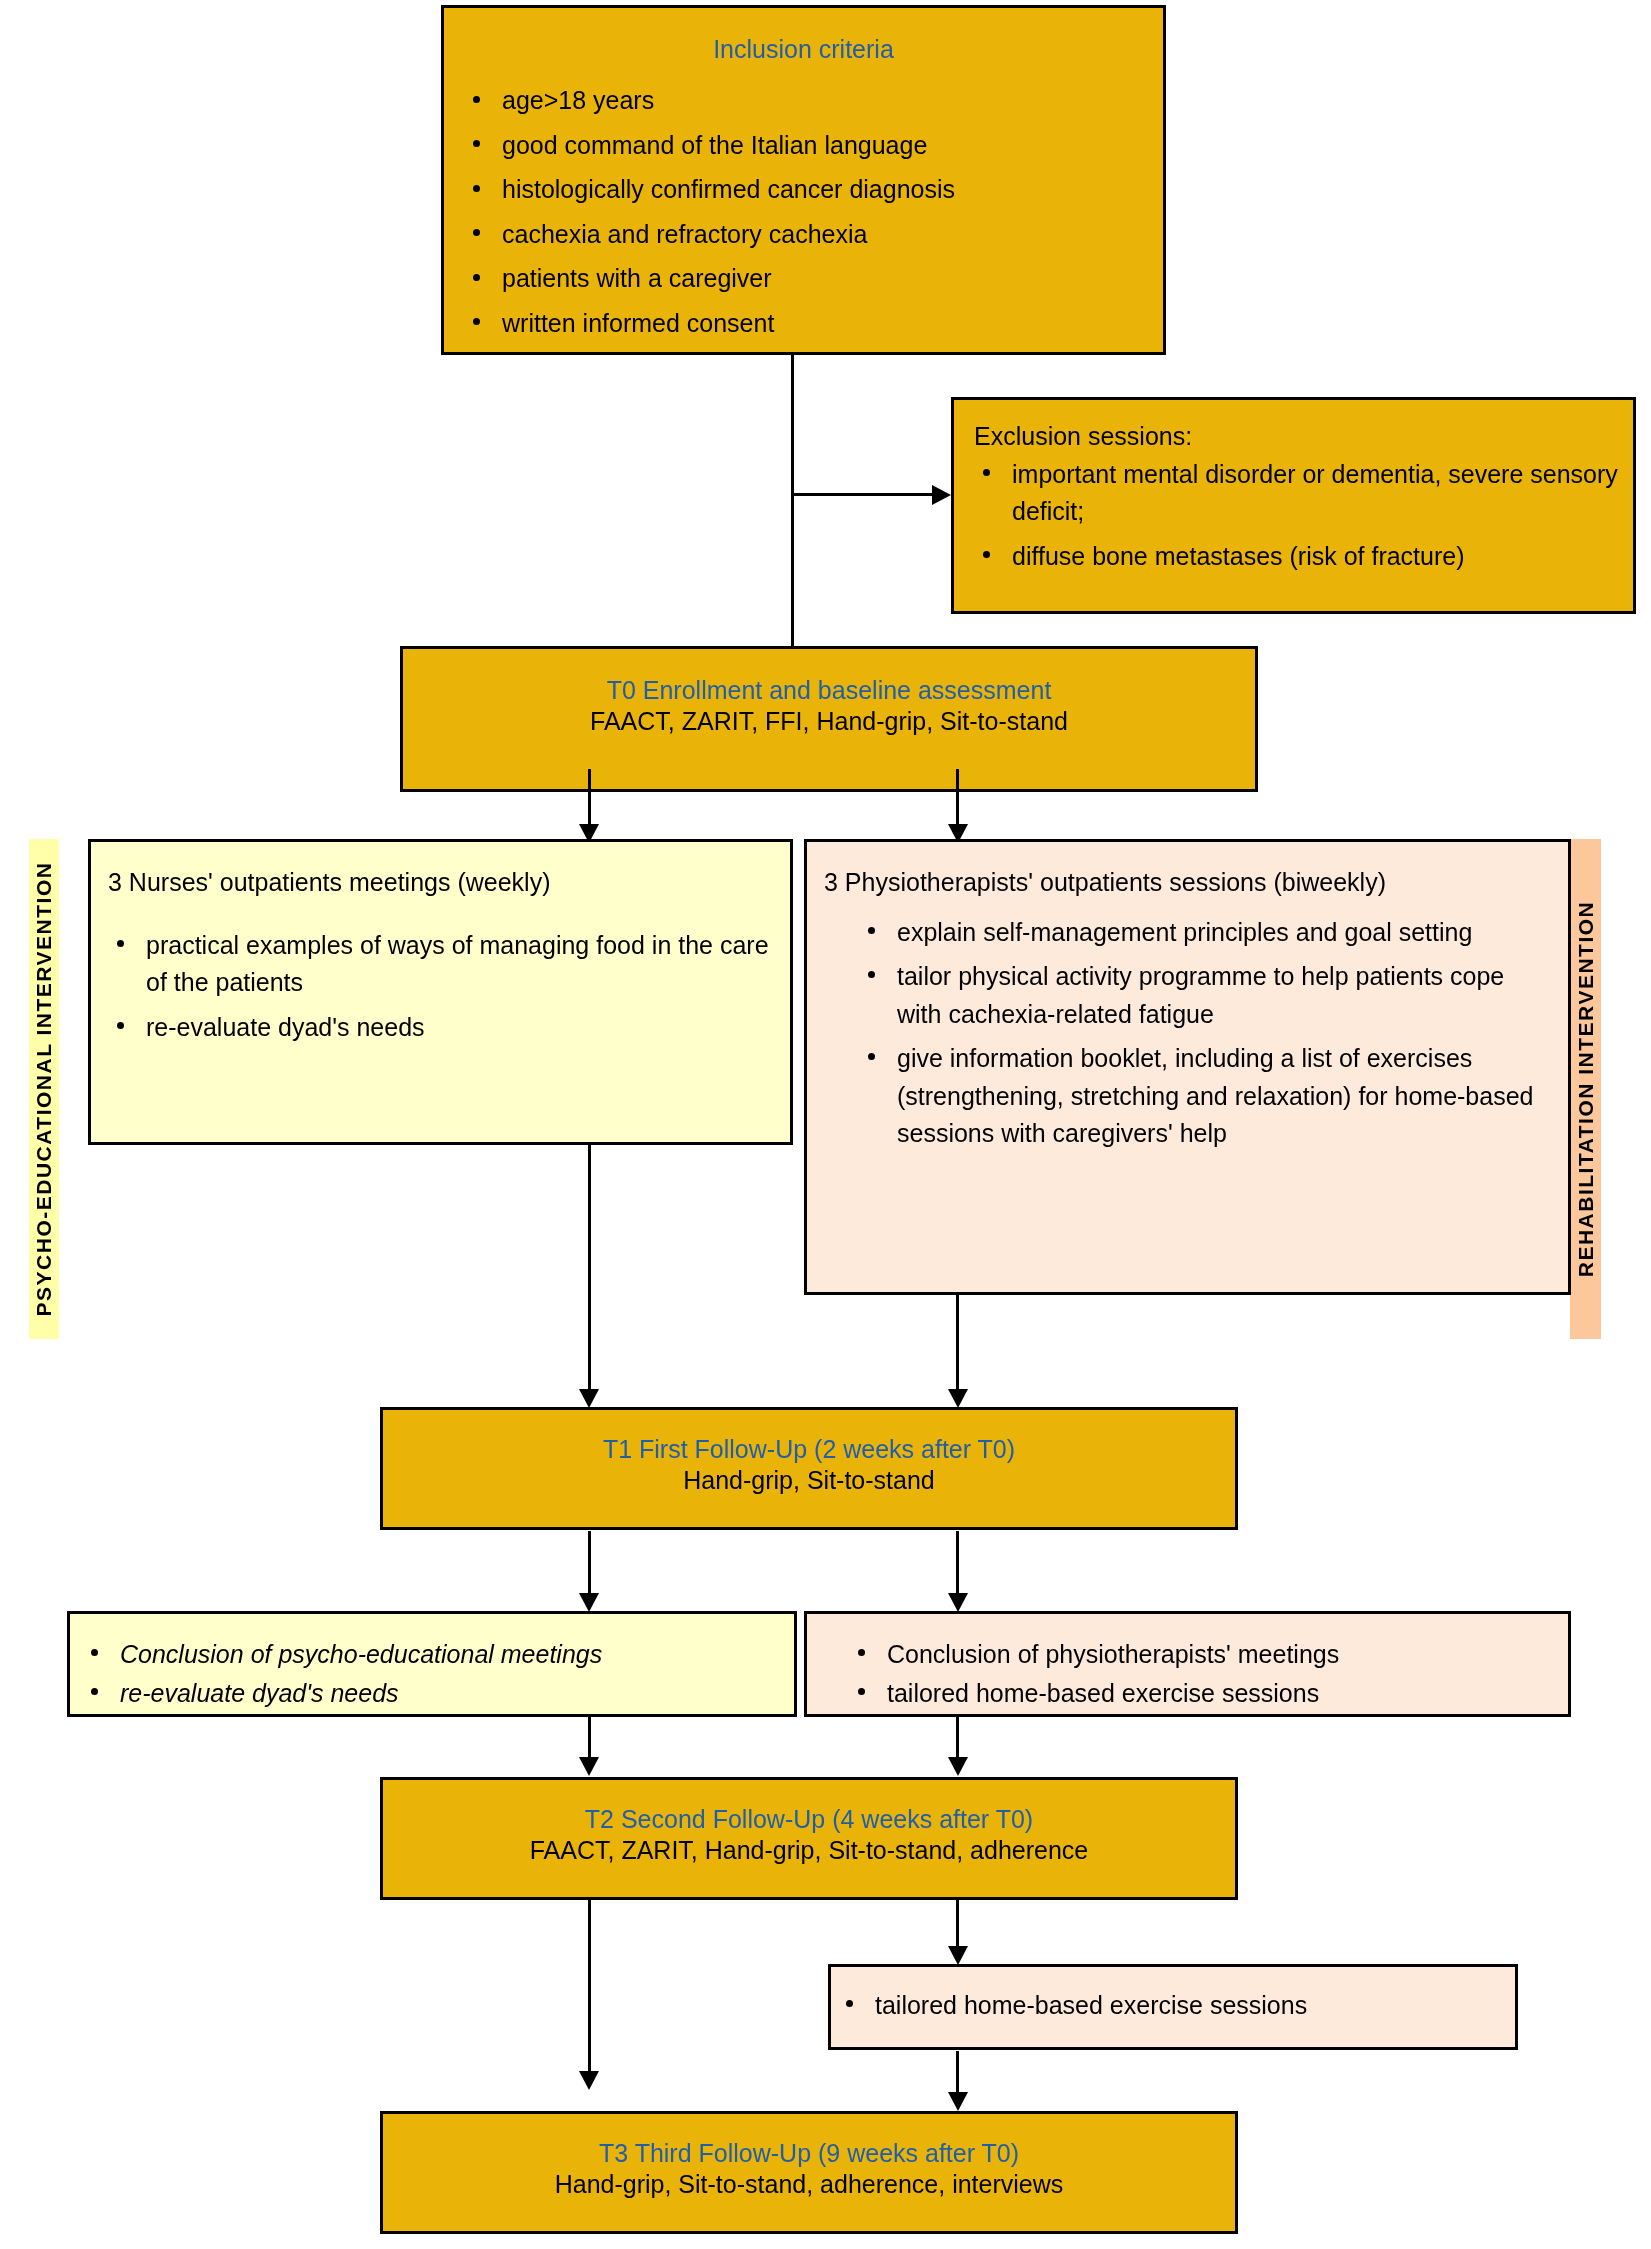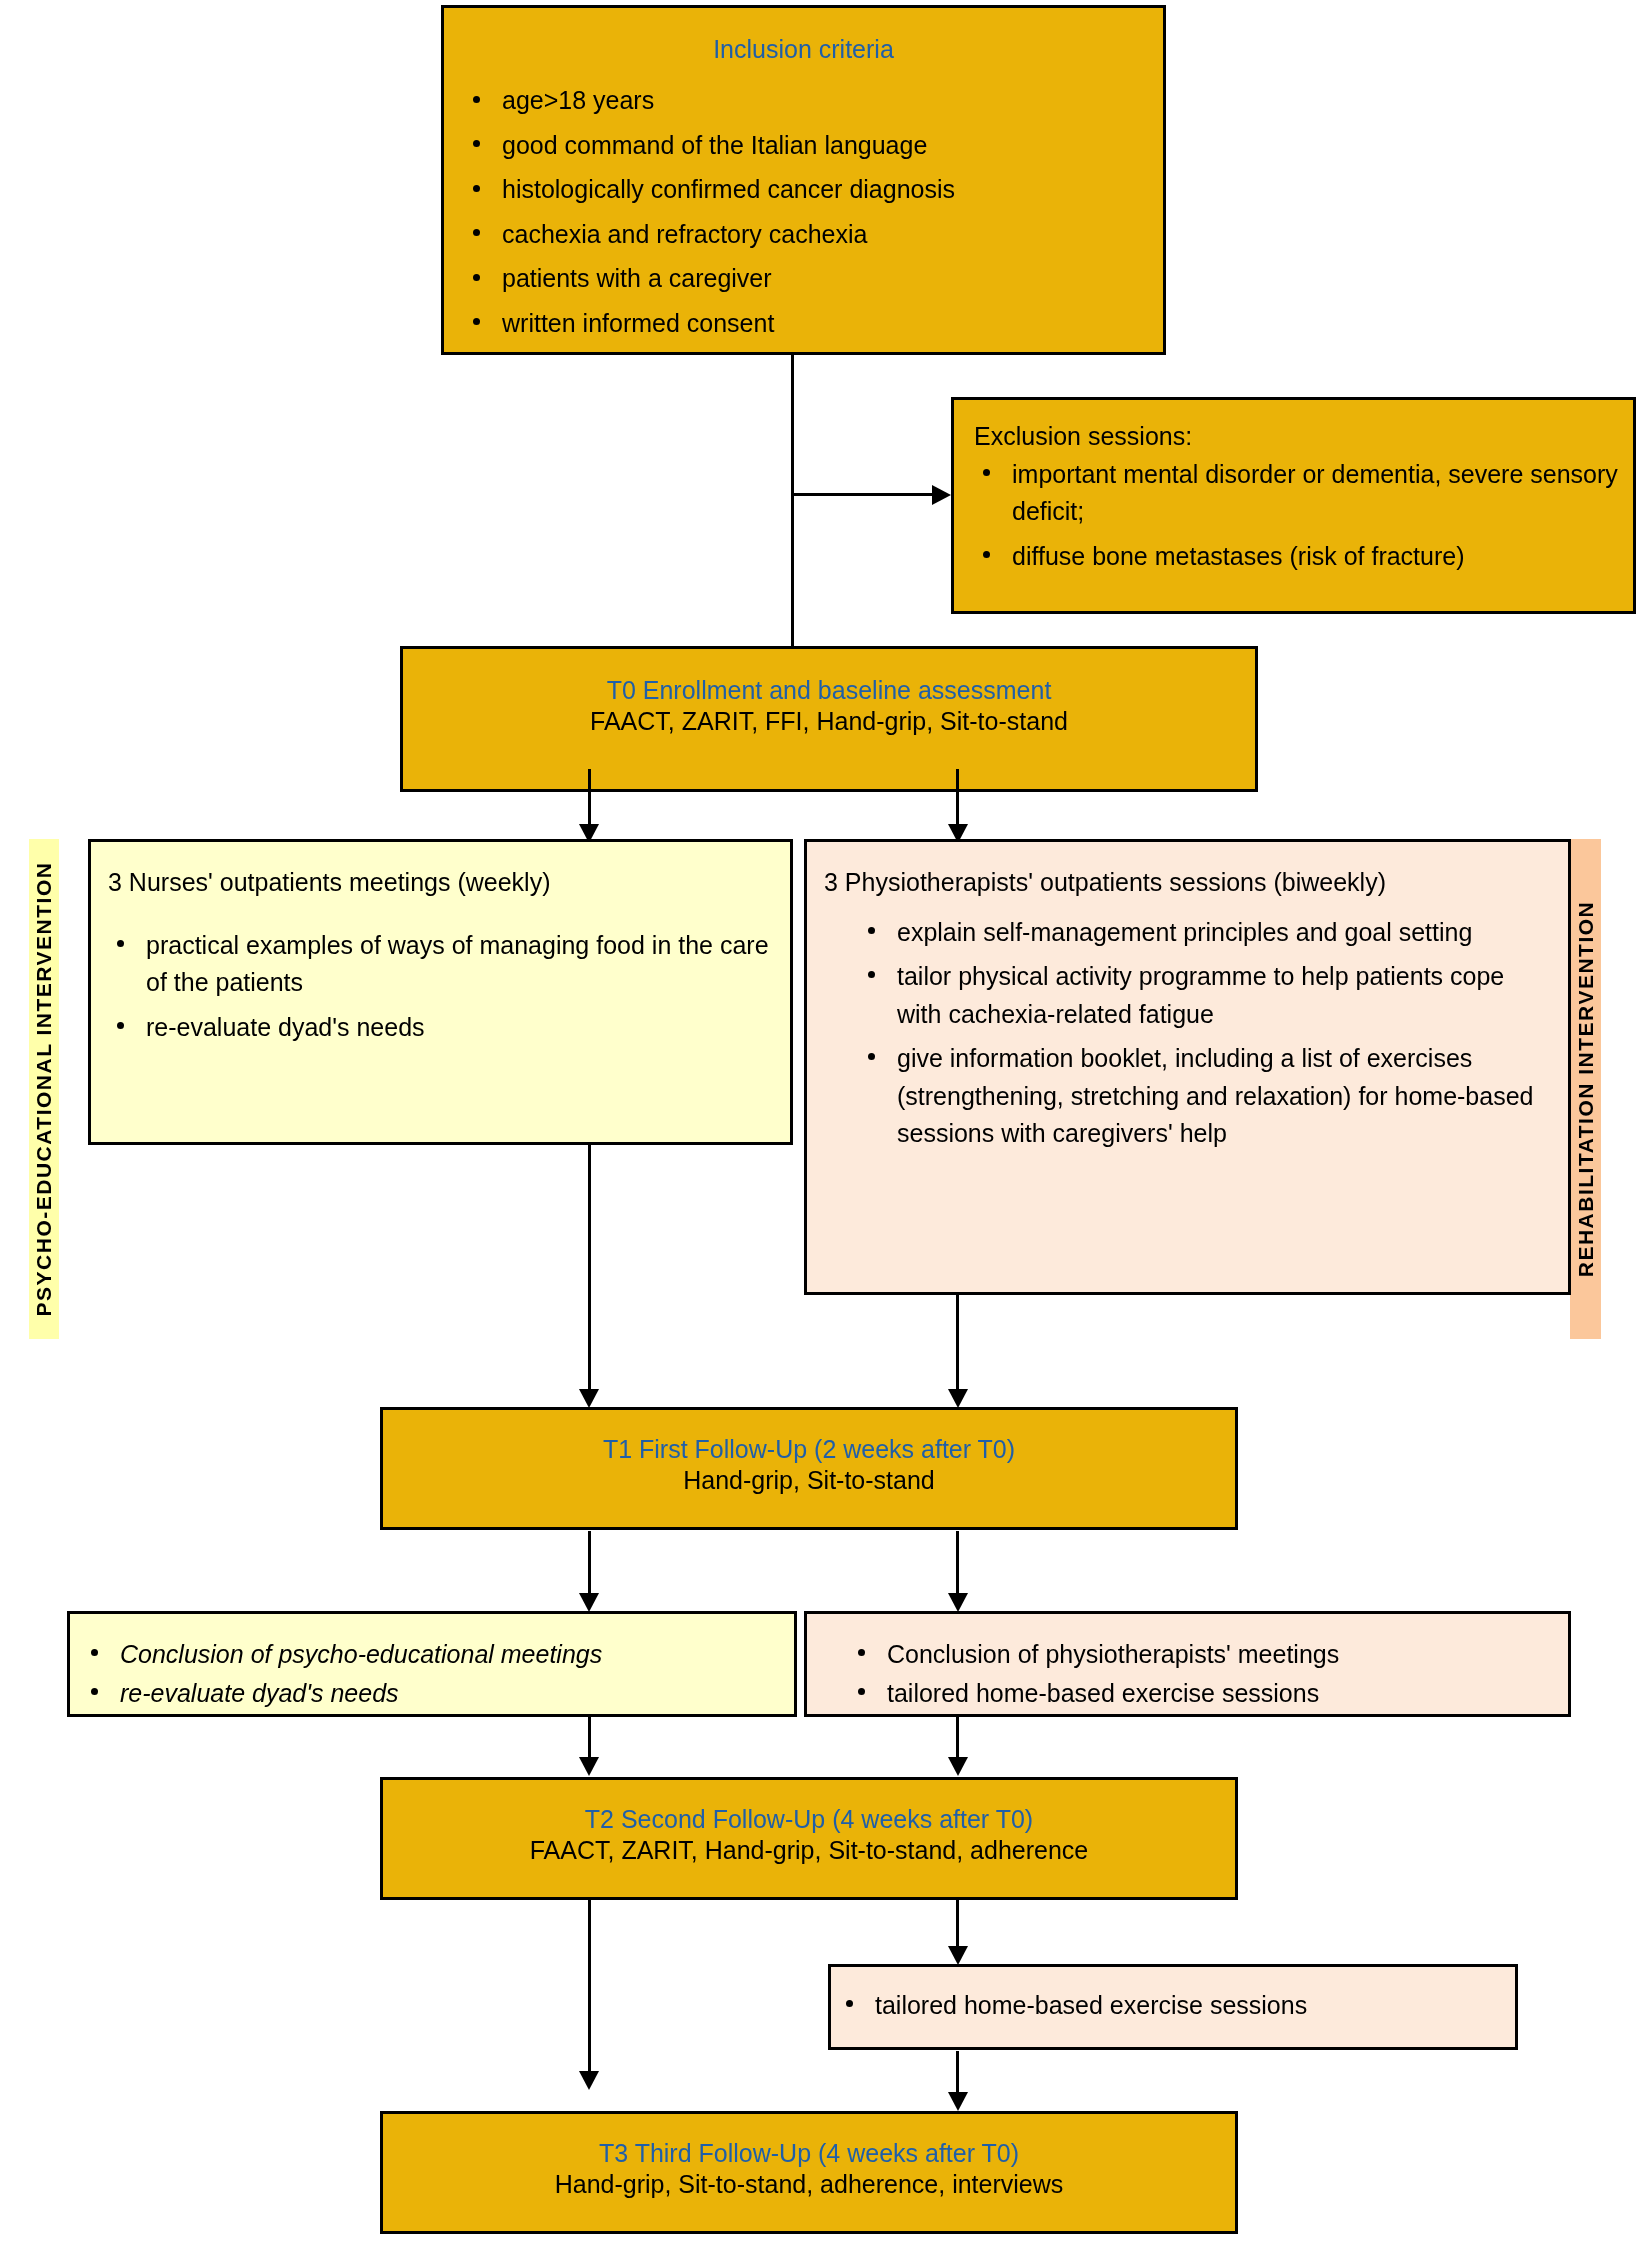--- a/index.html
+++ b/index.html
@@ -226,18 +226,18 @@
   <div class="box peach" style="left:828px;top:1964px;width:690px;height:86px;">
     <ul class="bul tight" style="margin-top:20px;margin-left:8px;margin-right:10px;">
       <li>tailored home-based exercise sessions</li>
     </ul>
   </div>
 
   <div class="ln vln" style="left:956px;top:2051px;height:45px;"></div>
   <div class="arrowdown" style="left:948px;top:2092px;"></div>
 
   <div class="box" style="left:380px;top:2111px;width:858px;height:123px;">
-    <div class="title-blue" style="margin-top:24px;">T3 Third Follow-Up (4 weeks after T0)</div>
+    <div class="title-blue" style="margin-top:24px;">T3 Third Follow-Up (9 weeks after T0)</div>
     <div class="sub-black">Hand-grip, Sit-to-stand, adherence, interviews</div>
   </div>
 
 </div>
 
 
 </body></html>

